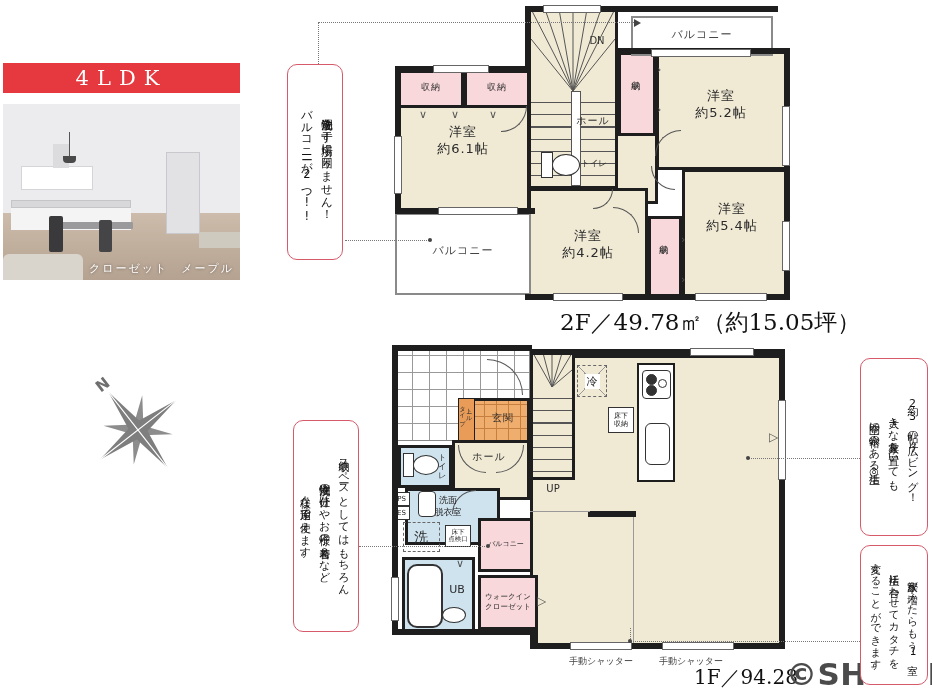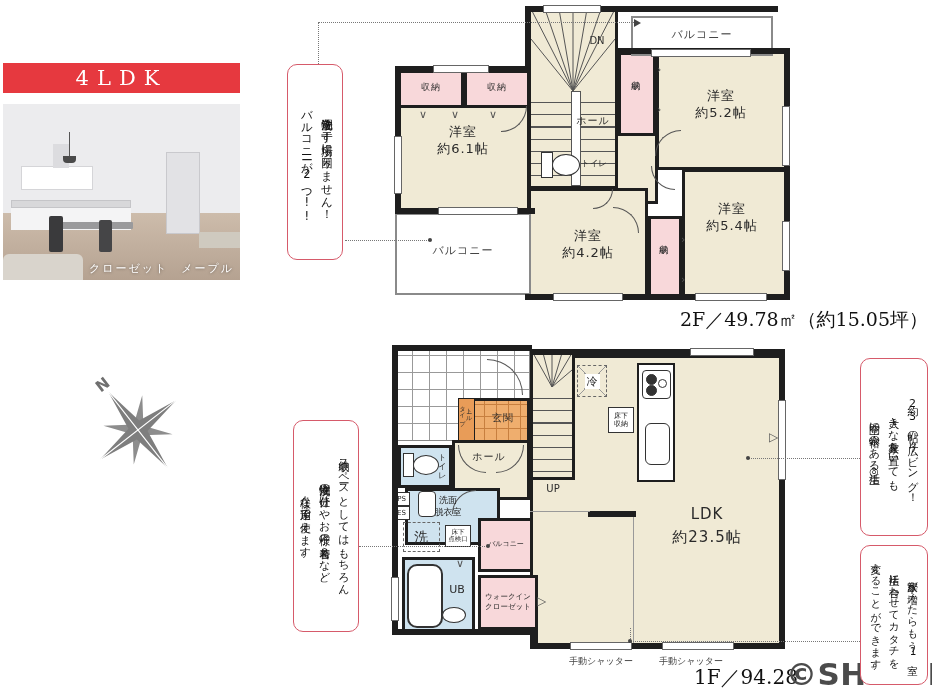--- a/index.html
+++ b/index.html
@@ -171,21 +171,21 @@
   <div class="lab" style="left:8px;top:76px;width:60px;font-size:9px;">収納</div>
   <div class="lab" style="left:74px;top:76px;width:60px;font-size:9px;">収納</div>
   <div class="lab vlab" style="left:236px;top:68px;font-size:9px;">収納</div>
   <div class="lab vlab" style="left:264px;top:232px;font-size:9px;">収納</div>
   <div class="lab" style="left:248px;top:22px;width:122px;font-size:11px;color:#444;">バルコニー</div>
   <div class="lab" style="left:10px;top:238px;width:120px;font-size:11px;color:#444;">バルコニー</div>
   <div class="lab" style="left:188px;top:28px;width:32px;font-size:10px;color:#333;letter-spacing:0;">DN</div>
   <div class="lab" style="left:160px;top:108px;width:80px;font-size:10px;">ホール</div>
   <div class="lab" style="left:182px;top:152px;width:38px;font-size:8.5px;letter-spacing:0;">トイレ</div>
 </div>
-<div class="areaLabel" style="left:560px;top:307px;width:368px;text-align:right;font-size:19px;">2F／49.78㎡（約15.05坪）</div>
+<div class="areaLabel" style="left:560px;top:307px;width:368px;text-align:left;font-size:23px;">2F／49.78㎡（約15.05坪）</div>
 
 <div class="abs" style="left:390px;top:345px;width:400px;height:330px;">
 
   <div class="room" style="left:140px;top:10px;width:255px;height:294px;"></div>
 
   <div class="porch" style="left:5px;top:0;width:135px;height:96px;"></div>
   <div class="genkan" style="left:68px;top:53px;width:72px;height:45px;"></div>
   <div class="abs" style="left:68px;top:53px;width:17px;height:45px;background:#e89c58;border:1px solid #1e1e1e;box-sizing:border-box;"></div>
   <div class="room" style="left:62px;top:95px;width:78px;height:60px;"></div>
   <div class="room bluebg" style="left:8px;top:100px;width:54px;height:43px;"></div>
@@ -253,22 +253,20 @@
   <span class="chev" style="left:66px;top:213px;">∨</span>
   <span class="chev" style="left:147px;top:250px;font-size:12px;">▷</span>
   <span class="chev" style="left:379px;top:86px;font-size:12px;">▷</span>
 
   <div class="lab" style="left:86px;top:66px;width:54px;font-size:10px;">玄関</div>
   <div class="lab vlab" style="left:69px;top:56px;font-size:6px;line-height:1.1;">トール
 タイプ</div>
   <div class="lab" style="left:146px;top:137px;width:34px;font-size:10px;letter-spacing:0;">UP</div>
   <div class="lab" style="left:64px;top:105px;width:70px;font-size:10px;">ホール</div>
   <div class="lab vlab" style="left:46px;top:103px;font-size:8px;">トイレ</div>
-  <div class="lab" style="left:257px;top:158px;width:120px;font-size:15px;line-height:1.5;">LDK
-約23.5帖</div>
   <div class="lab" style="left:30px;top:150px;width:56px;font-size:9px;letter-spacing:0;">洗面
 脱衣室</div>
   <div class="lab" style="left:90px;top:195px;width:52px;font-size:7px;letter-spacing:0;">バルコニー</div>
   <div class="lab" style="left:50px;top:238px;width:34px;font-size:11px;letter-spacing:0;">UB</div>
   <div class="lab" style="left:89px;top:247px;width:58px;font-size:7.5px;letter-spacing:0;">ウォークイン
 クローゼット</div>
 </div>
 
 <div class="lab" style="left:556px;top:656px;width:90px;font-size:9px;color:#444;letter-spacing:0;">手動シャッター</div>
 <div class="lab" style="left:646px;top:656px;width:90px;font-size:9px;color:#444;letter-spacing:0;">手動シャッター</div>

